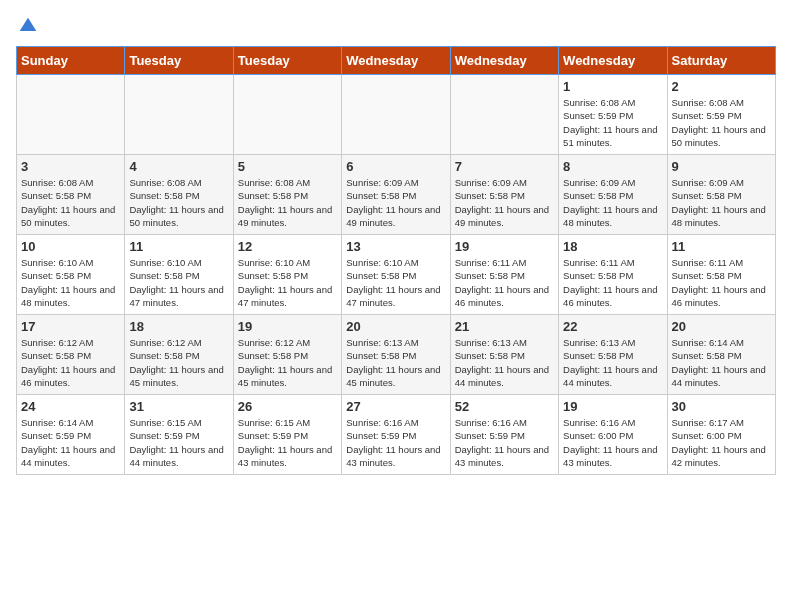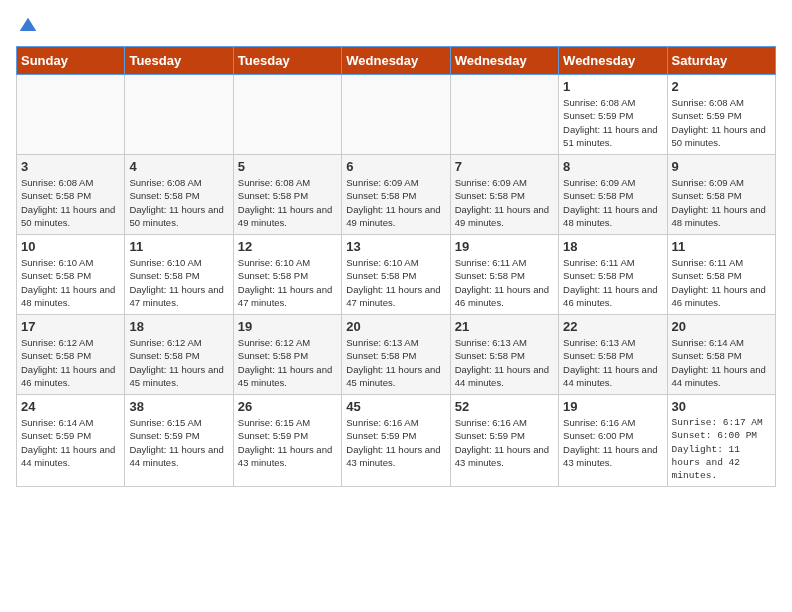--- a/index.html
+++ b/index.html
@@ -275,50 +275,50 @@
         </td>
       </tr>
       <tr>
         <td>
           <div class="day-num">24</div>
           <div class="day-info" style="white-space: pre-line;">Sunrise: 6:14 AM
 Sunset: 5:59 PM
 Daylight: 11 hours and 44 minutes.</div>
         </td>
         <td>
-          <div class="day-num">38</div>
+          <div class="day-num">31</div>
           <div class="day-info" style="white-space: pre-line;">Sunrise: 6:15 AM
 Sunset: 5:59 PM
 Daylight: 11 hours and 44 minutes.</div>
         </td>
         <td>
           <div class="day-num">26</div>
           <div class="day-info" style="white-space: pre-line;">Sunrise: 6:15 AM
 Sunset: 5:59 PM
 Daylight: 11 hours and 43 minutes.</div>
         </td>
         <td>
-          <div class="day-num">45</div>
+          <div class="day-num">27</div>
           <div class="day-info" style="white-space: pre-line;">Sunrise: 6:16 AM
 Sunset: 5:59 PM
 Daylight: 11 hours and 43 minutes.</div>
         </td>
         <td>
           <div class="day-num">52</div>
           <div class="day-info" style="white-space: pre-line;">Sunrise: 6:16 AM
 Sunset: 5:59 PM
 Daylight: 11 hours and 43 minutes.</div>
         </td>
         <td>
           <div class="day-num">19</div>
           <div class="day-info" style="white-space: pre-line;">Sunrise: 6:16 AM
 Sunset: 6:00 PM
 Daylight: 11 hours and 43 minutes.</div>
         </td>
         <td>
           <div class="day-num">30</div>
-          <div class="day-info" style="white-space: pre-line; font-family: Liberation Mono, monospace;">Sunrise: 6:17 AM
+          <div class="day-info" style="white-space: pre-line;">Sunrise: 6:17 AM
 Sunset: 6:00 PM
 Daylight: 11 hours and 42 minutes.</div>
         </td>
       </tr>
     </tbody>
 </table>
 
 </body></html>

